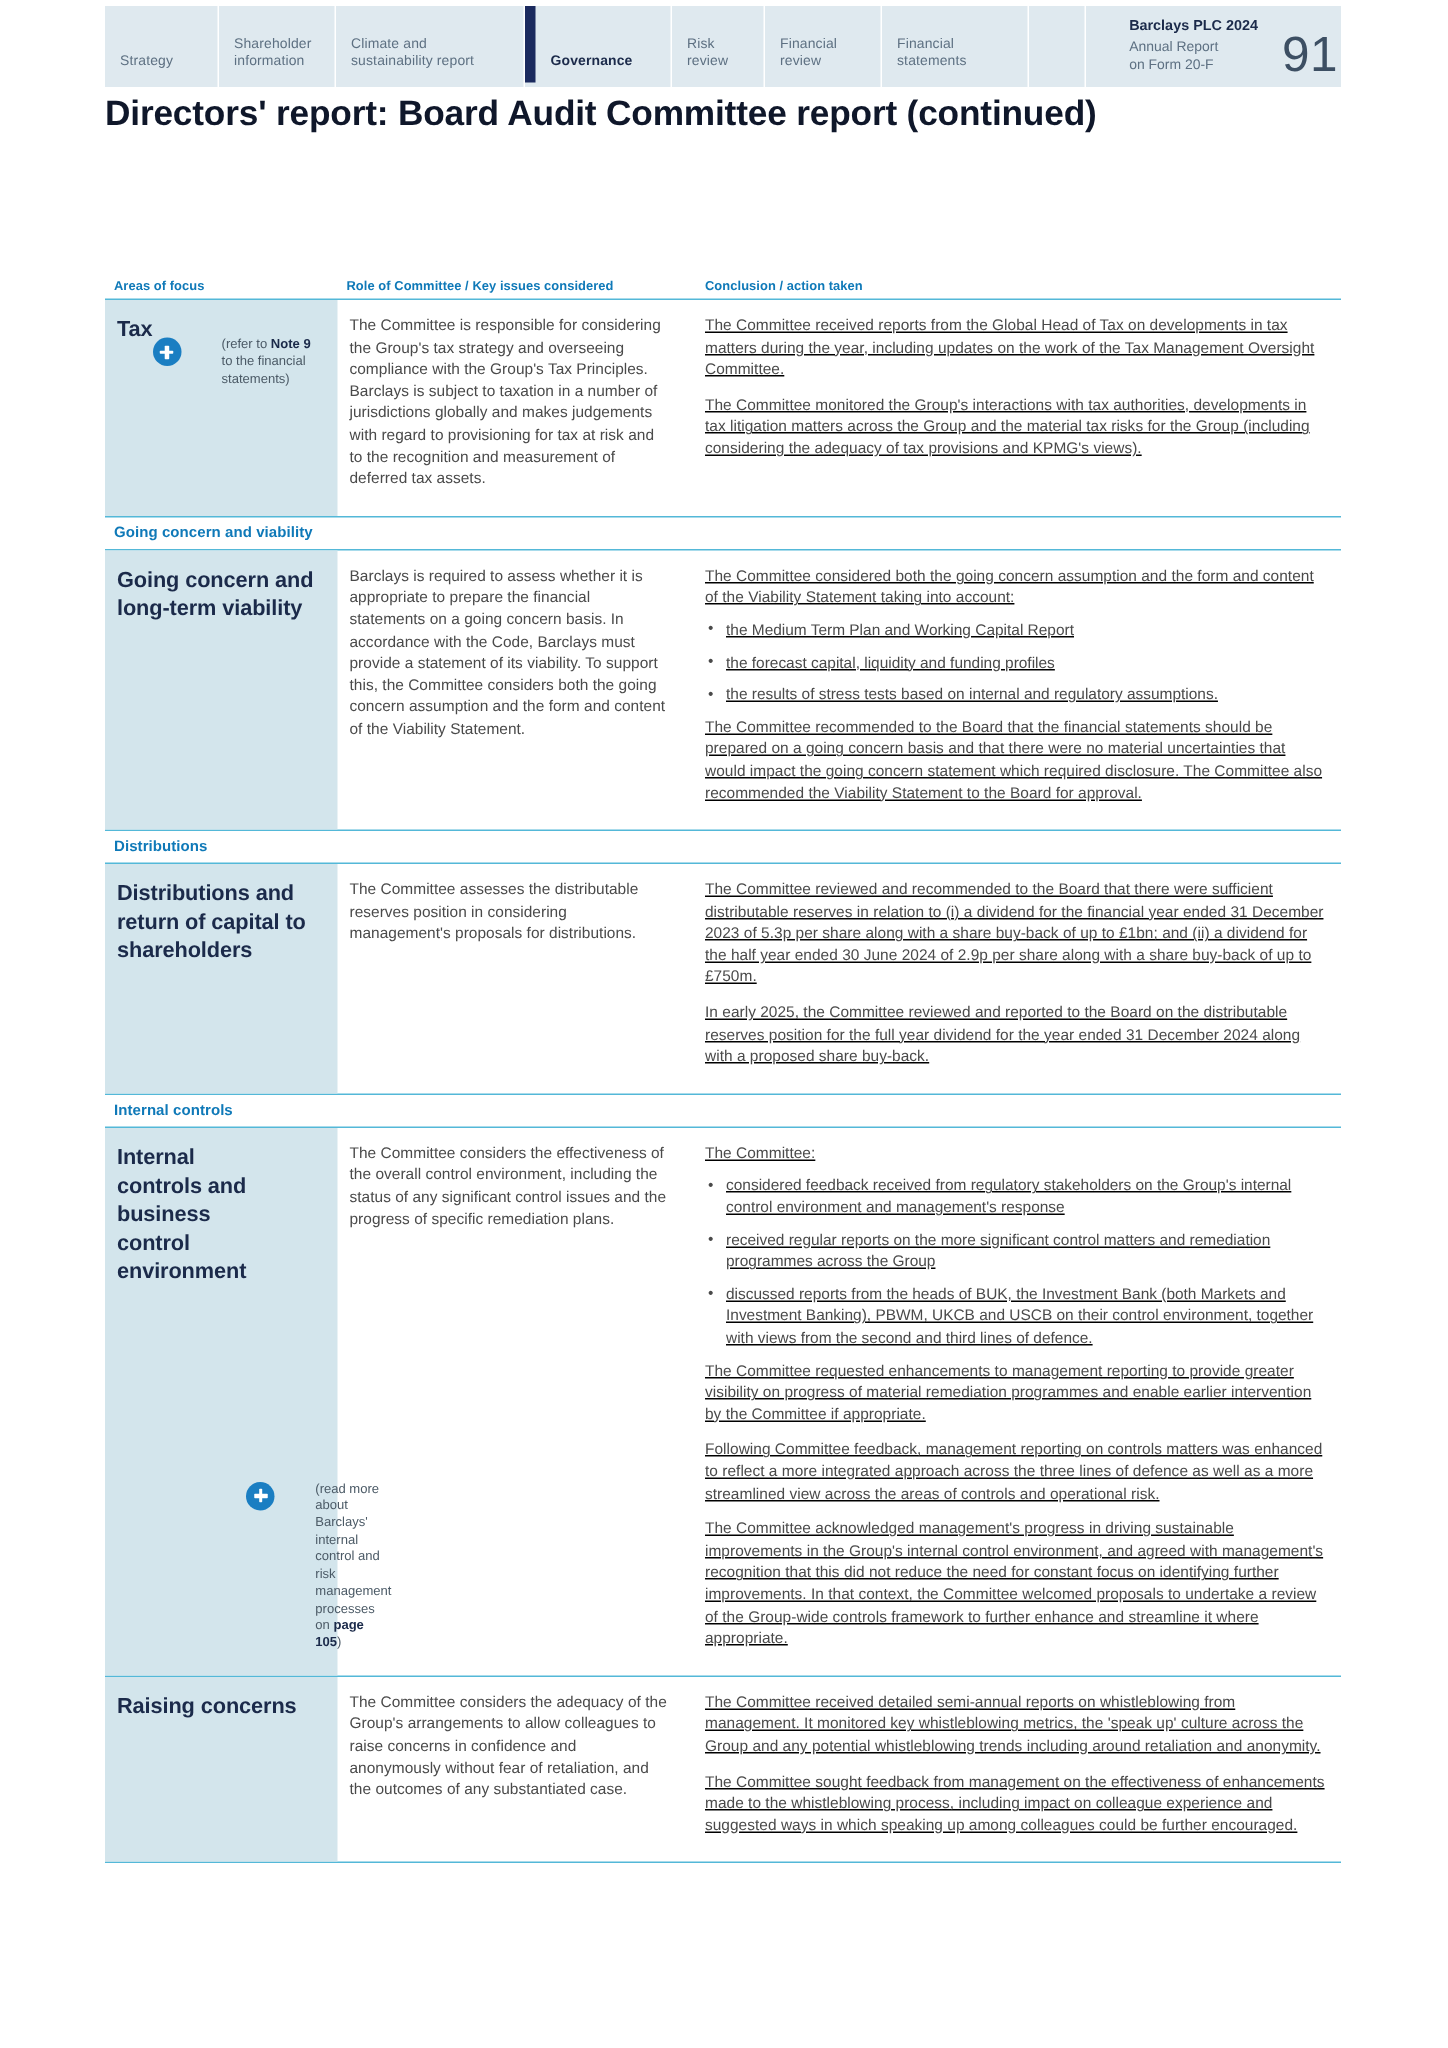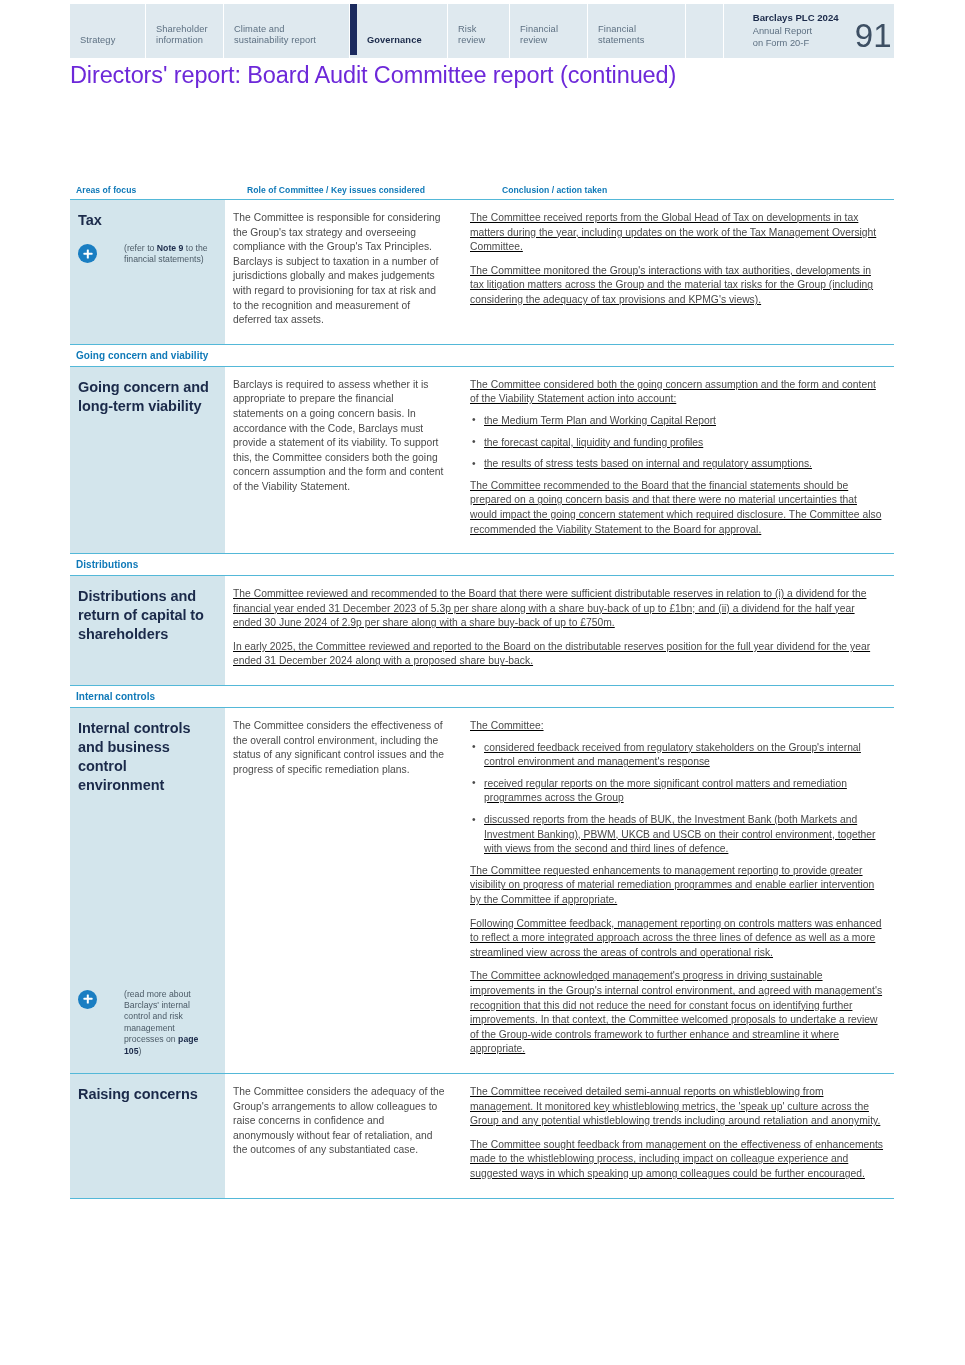--- a/index.html
+++ b/index.html
@@ -103,38 +103,37 @@
     top: 3px;
   }
 
   
   .page-title {
     position: absolute;
     left: 70px;
     top: 60px;
     font-size: 23.5px;
     line-height: 30px;
-    color: #6d28d9;
-    font-weight: 400;
+    color: #0f172a;
+    font-weight: 700;
     letter-spacing: -0.005em;
   }
 
   
   .table-wrap {
     position: absolute;
     left: 70px;
     top: 185px;
     width: 824px;
   }
 
   .col-head-row {
     display: flex;
     border-bottom: 1.3px solid #53b8d8;
     padding-bottom: 4px;
-    gap: 16px;
   }
   .col-head {
     font-size: 8.6px;
     font-weight: bold;
     color: #0f79b8;
     letter-spacing: 0.005em;
   }
   .c1 { width: 155px; flex: none; padding-left: 6px; }
   .c2 { width: 237px; flex: none; padding-left: 6px; }
   .c3 { flex: 1 1 auto; padding-left: 8px; }
@@ -152,21 +151,21 @@
     display: flex;
     align-items: stretch;
     border-bottom: 1.3px solid #53b8d8;
   }
   .data-row .cell-focus {
     width: 155px;
     flex: none;
     background: #d3e5ec;
     padding: 11px 12px 16px 8px;
     display: flex;
-    flex-direction: column;
+    flex-direction: row;
   }
   .data-row .cell-role {
     width: 237px;
     flex: none;
     padding: 11px 16px 16px 8px;
   }
   .data-row .cell-conclusion {
     flex: 1 1 auto;
     padding: 11px 10px 16px 8px;
     text-decoration: underline;
@@ -310,33 +309,36 @@
         </div>
         <div class="section-band">Going concern and viability</div>
         <div class="data-row">
           <div class="cell-focus">
             <div class="focus-title">Going concern and long-term viability</div>
           </div>
           <div class="cell-role">
             <p class="body-text">Barclays is required to assess whether it is appropriate to prepare the financial statements on a going concern basis. In accordance with the Code, Barclays must provide a statement of its viability. To support this, the Committee considers both the going concern assumption and the form and content of the Viability Statement.</p>
           </div>
           <div class="cell-conclusion">
-            <p class="body-text">The Committee considered both the going concern assumption and the form and content of the Viability Statement action into account:</p>
+            <p class="body-text">The Committee considered both the going concern assumption and the form and content of the Viability Statement taking into account:</p>
             <ul class="bullet-list">
               <li>the Medium Term Plan and Working Capital Report</li>
               <li>the forecast capital, liquidity and funding profiles</li>
               <li>the results of stress tests based on internal and regulatory assumptions.</li>
             </ul>
             <p class="body-text">The Committee recommended to the Board that the financial statements should be prepared on a going concern basis and that there were no material uncertainties that would impact the going concern statement which required disclosure. The Committee also recommended the Viability Statement to the Board for approval.</p>
           </div>
         </div>
         <div class="section-band">Distributions</div>
         <div class="data-row">
           <div class="cell-focus">
             <div class="focus-title">Distributions and return of capital to shareholders</div>
+          </div>
+          <div class="cell-role">
+            <p class="body-text">The Committee assesses the distributable reserves position in considering management's proposals for distributions.</p>
           </div>
           <div class="cell-conclusion">
             <p class="body-text">The Committee reviewed and recommended to the Board that there were sufficient distributable reserves in relation to (i) a dividend for the financial year ended 31 December 2023 of 5.3p per share along with a share buy-back of up to £1bn; and (ii) a dividend for the half year ended 30 June 2024 of 2.9p per share along with a share buy-back of up to £750m.</p>
             <p class="body-text">In early 2025, the Committee reviewed and reported to the Board on the distributable reserves position for the full year dividend for the year ended 31 December 2024 along with a proposed share buy-back.</p>
           </div>
         </div>
         <div class="section-band">Internal controls</div>
         <div class="data-row">
           <div class="cell-focus">
             <div class="focus-title">Internal controls and business control environment</div>

